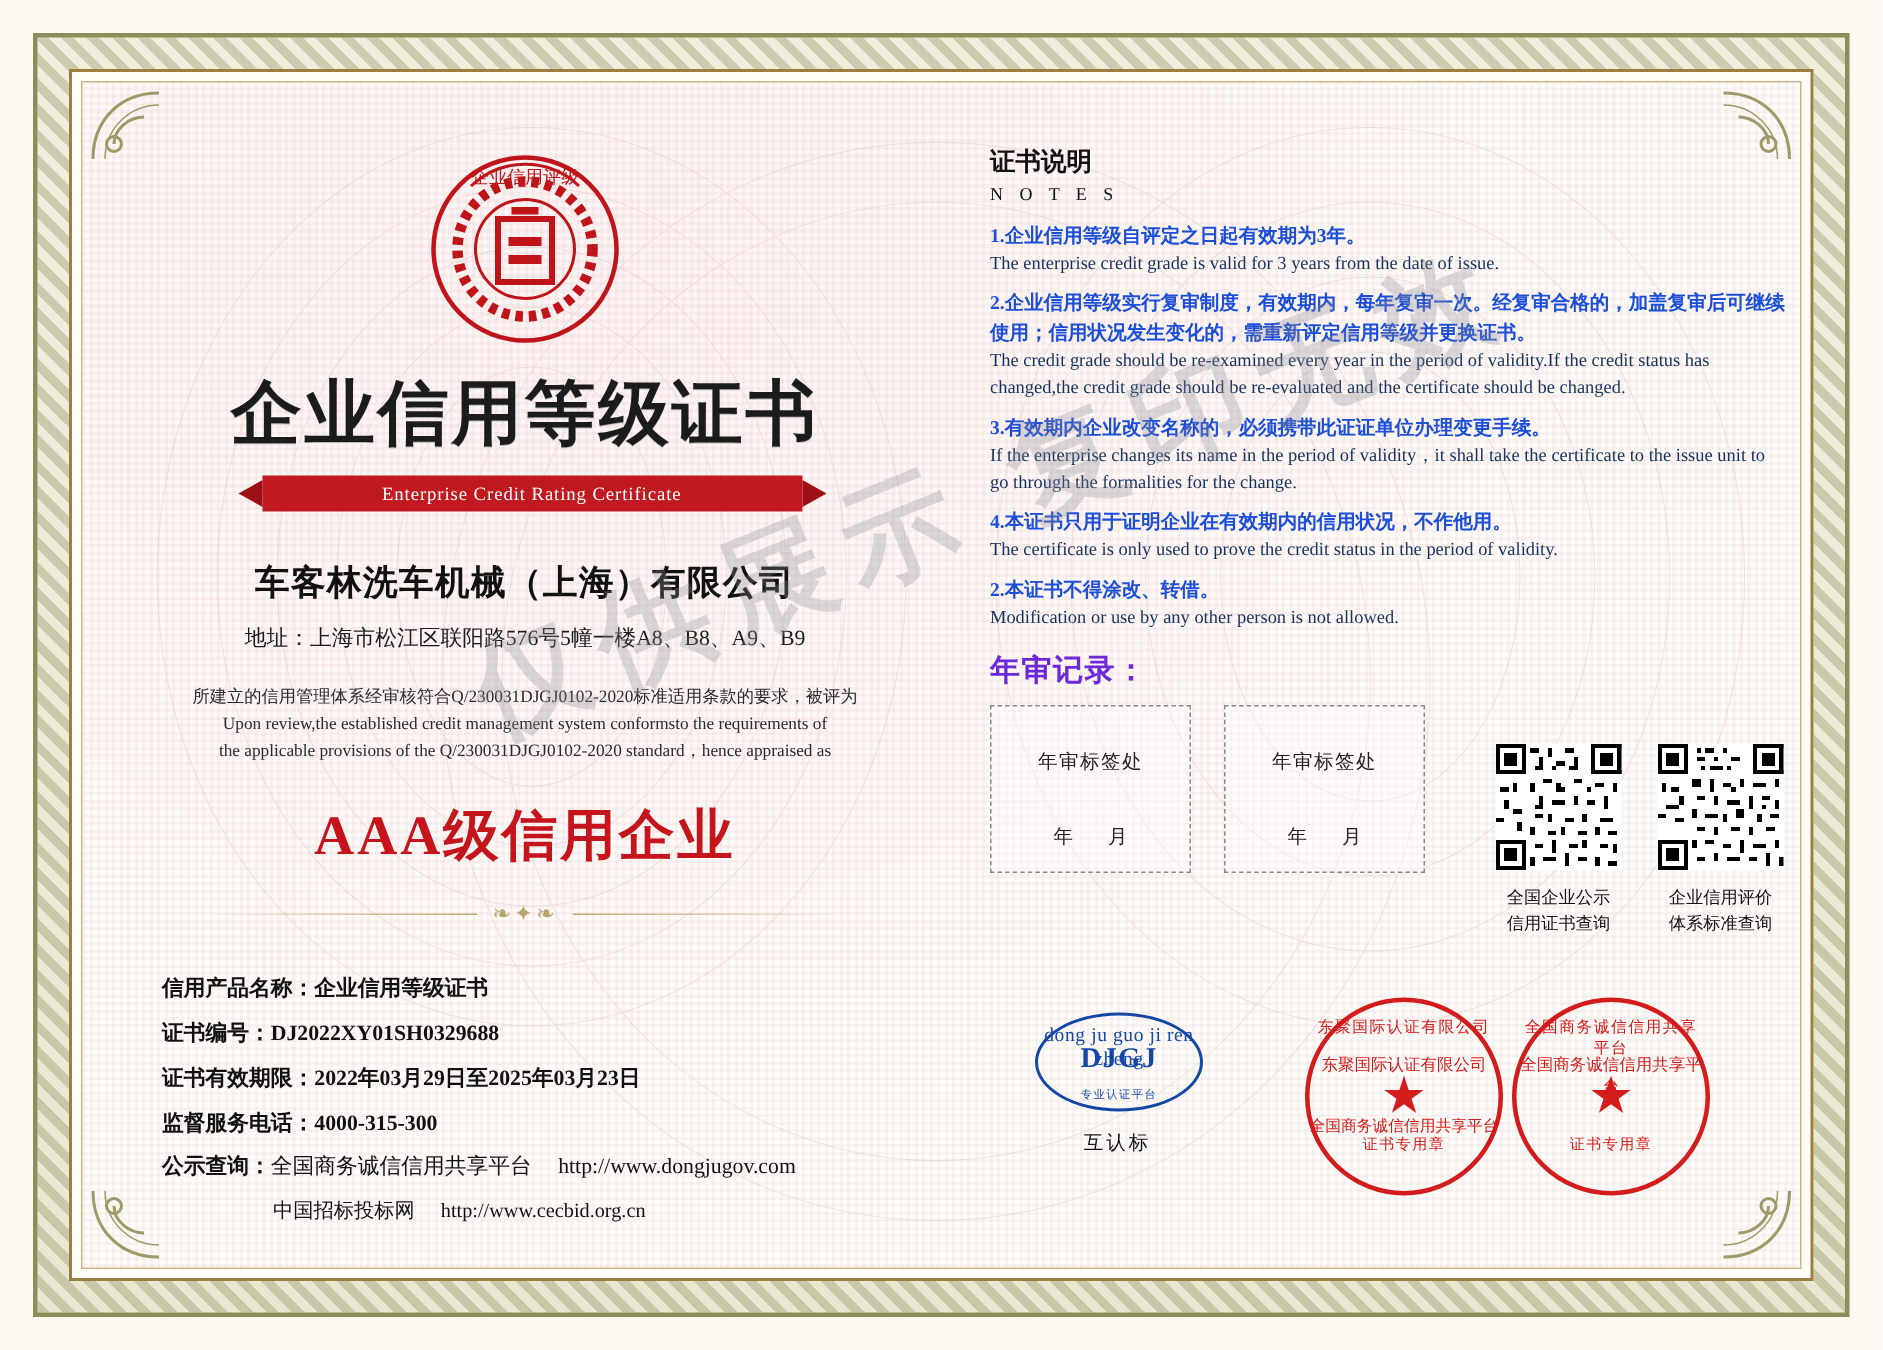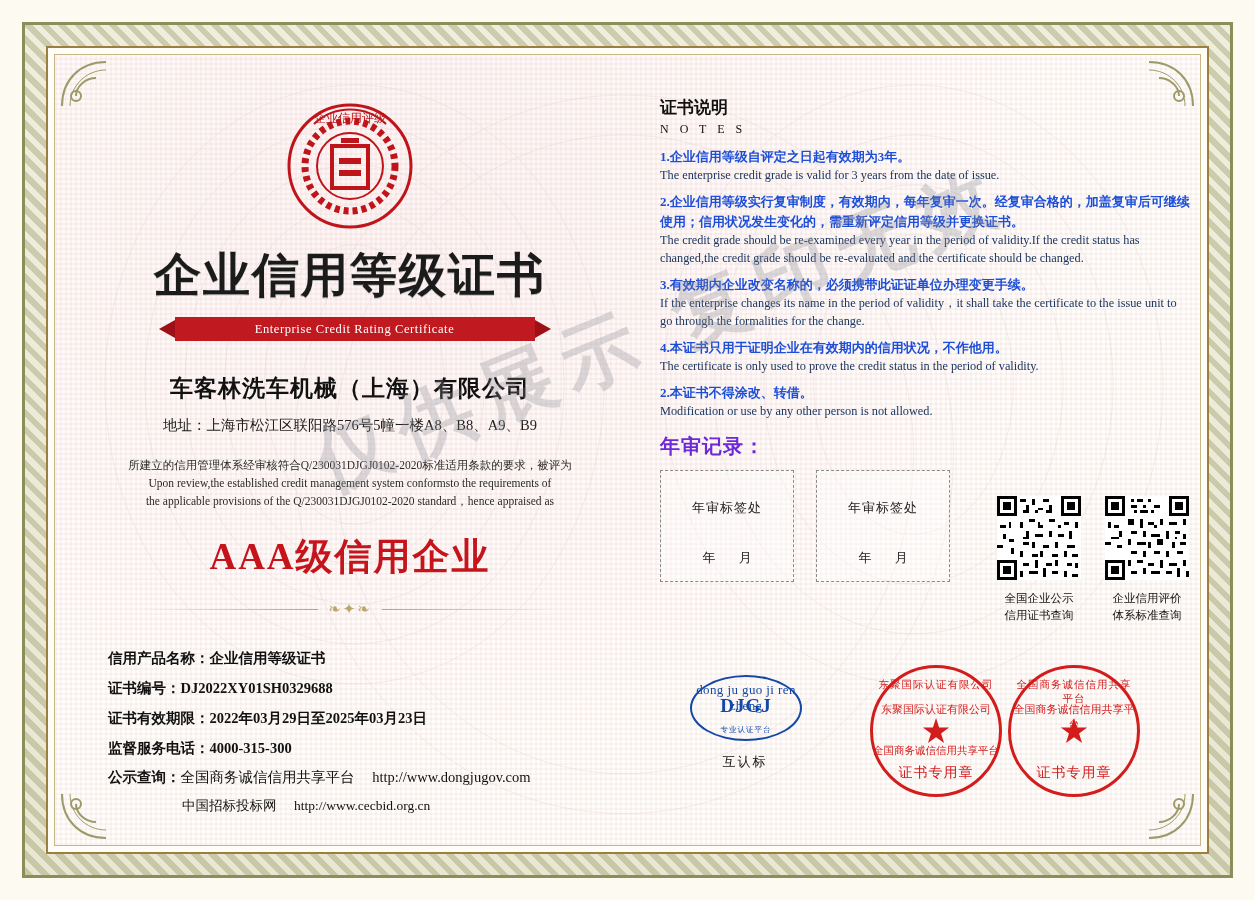--- a/index.html
+++ b/index.html
@@ -339,21 +339,21 @@
   .round-stamp .arc-top,
   .round-stamp .mid-line,
   .round-stamp .arc-bot {
     position: absolute;
     left: 0; right: 0;
     text-align: center;
   }
   .round-stamp .arc-top { top: 10px; font-size: 10.5px; letter-spacing: 1px; }
   .round-stamp .mid-line { top: 34px; font-size: 11px; }
   .round-stamp .sub-line { position: absolute; left:0; right:0; text-align:center; top: 76px; font-size: 10.5px; }
-  .round-stamp .arc-bot { bottom: 12px; font-size: 14px; letter-spacing: 1px; }
+  .round-stamp .arc-bot { bottom: 24px; font-size: 10px; letter-spacing: 1px; }
 
   
   .watermark {
     position: absolute;
     left: 300px;
     top: 420px;
     width: 760px;
     transform: rotate(-22deg);
     transform-origin: left top;
     font-size: 76px;

